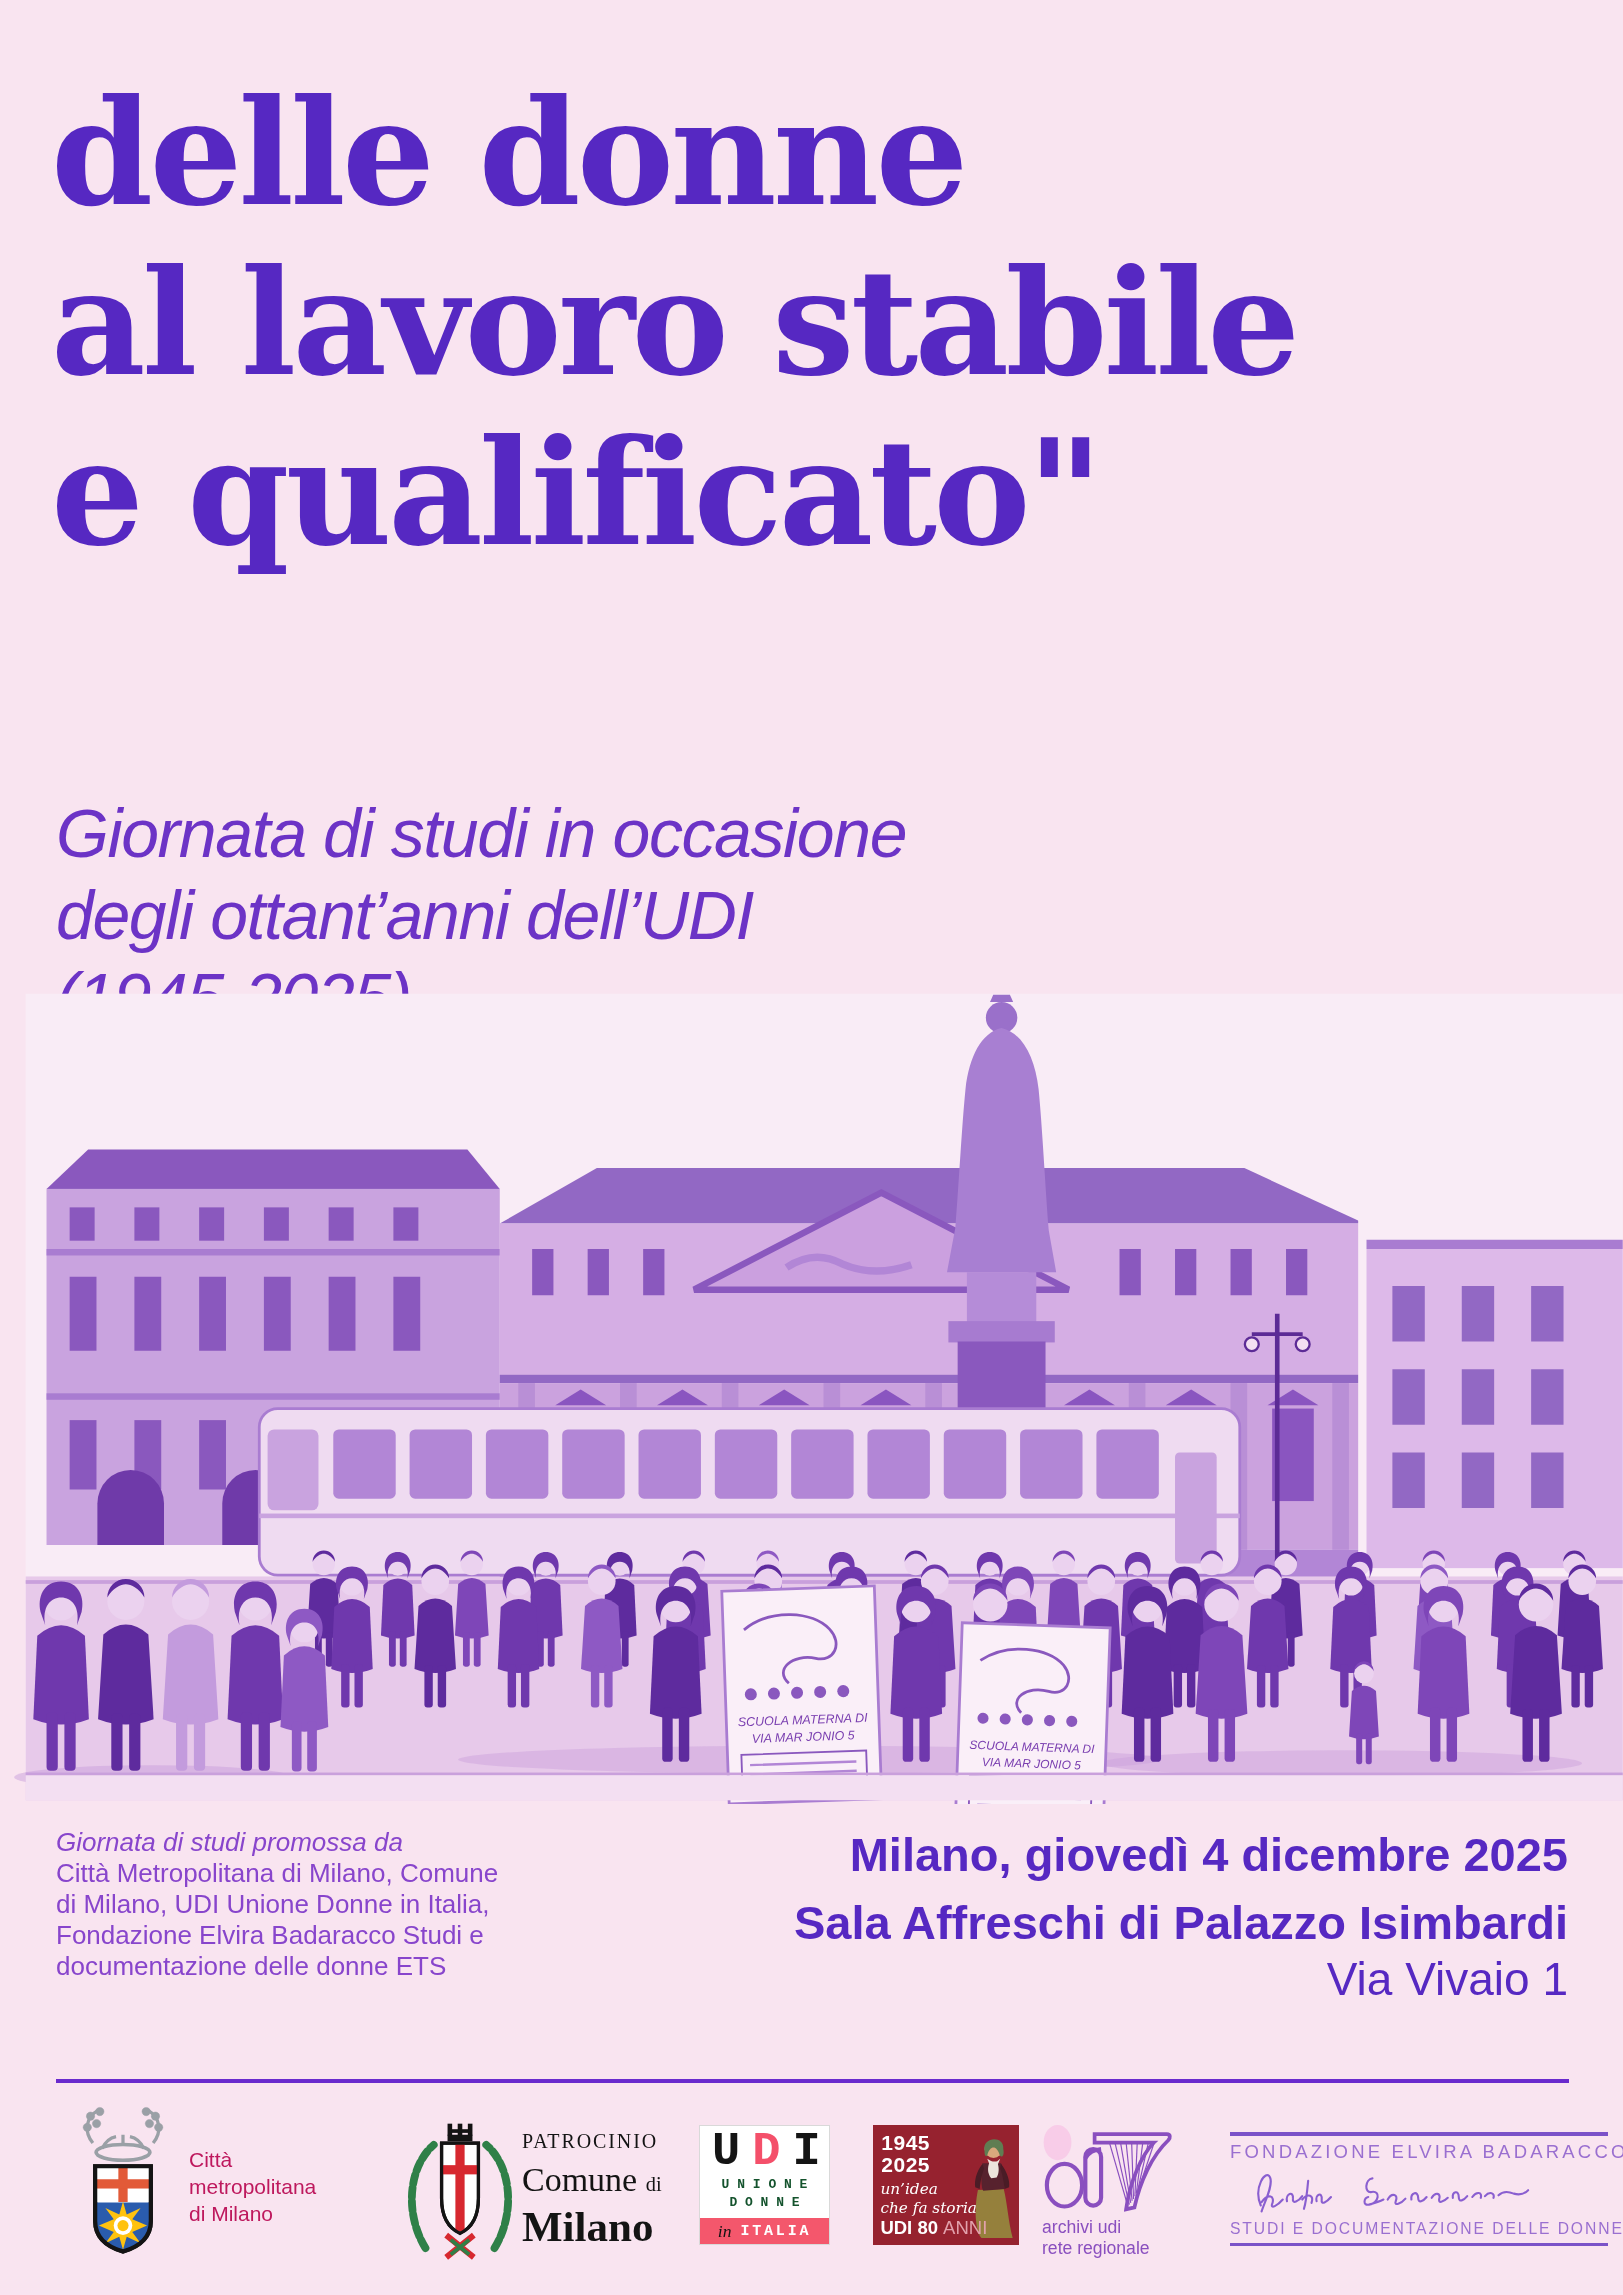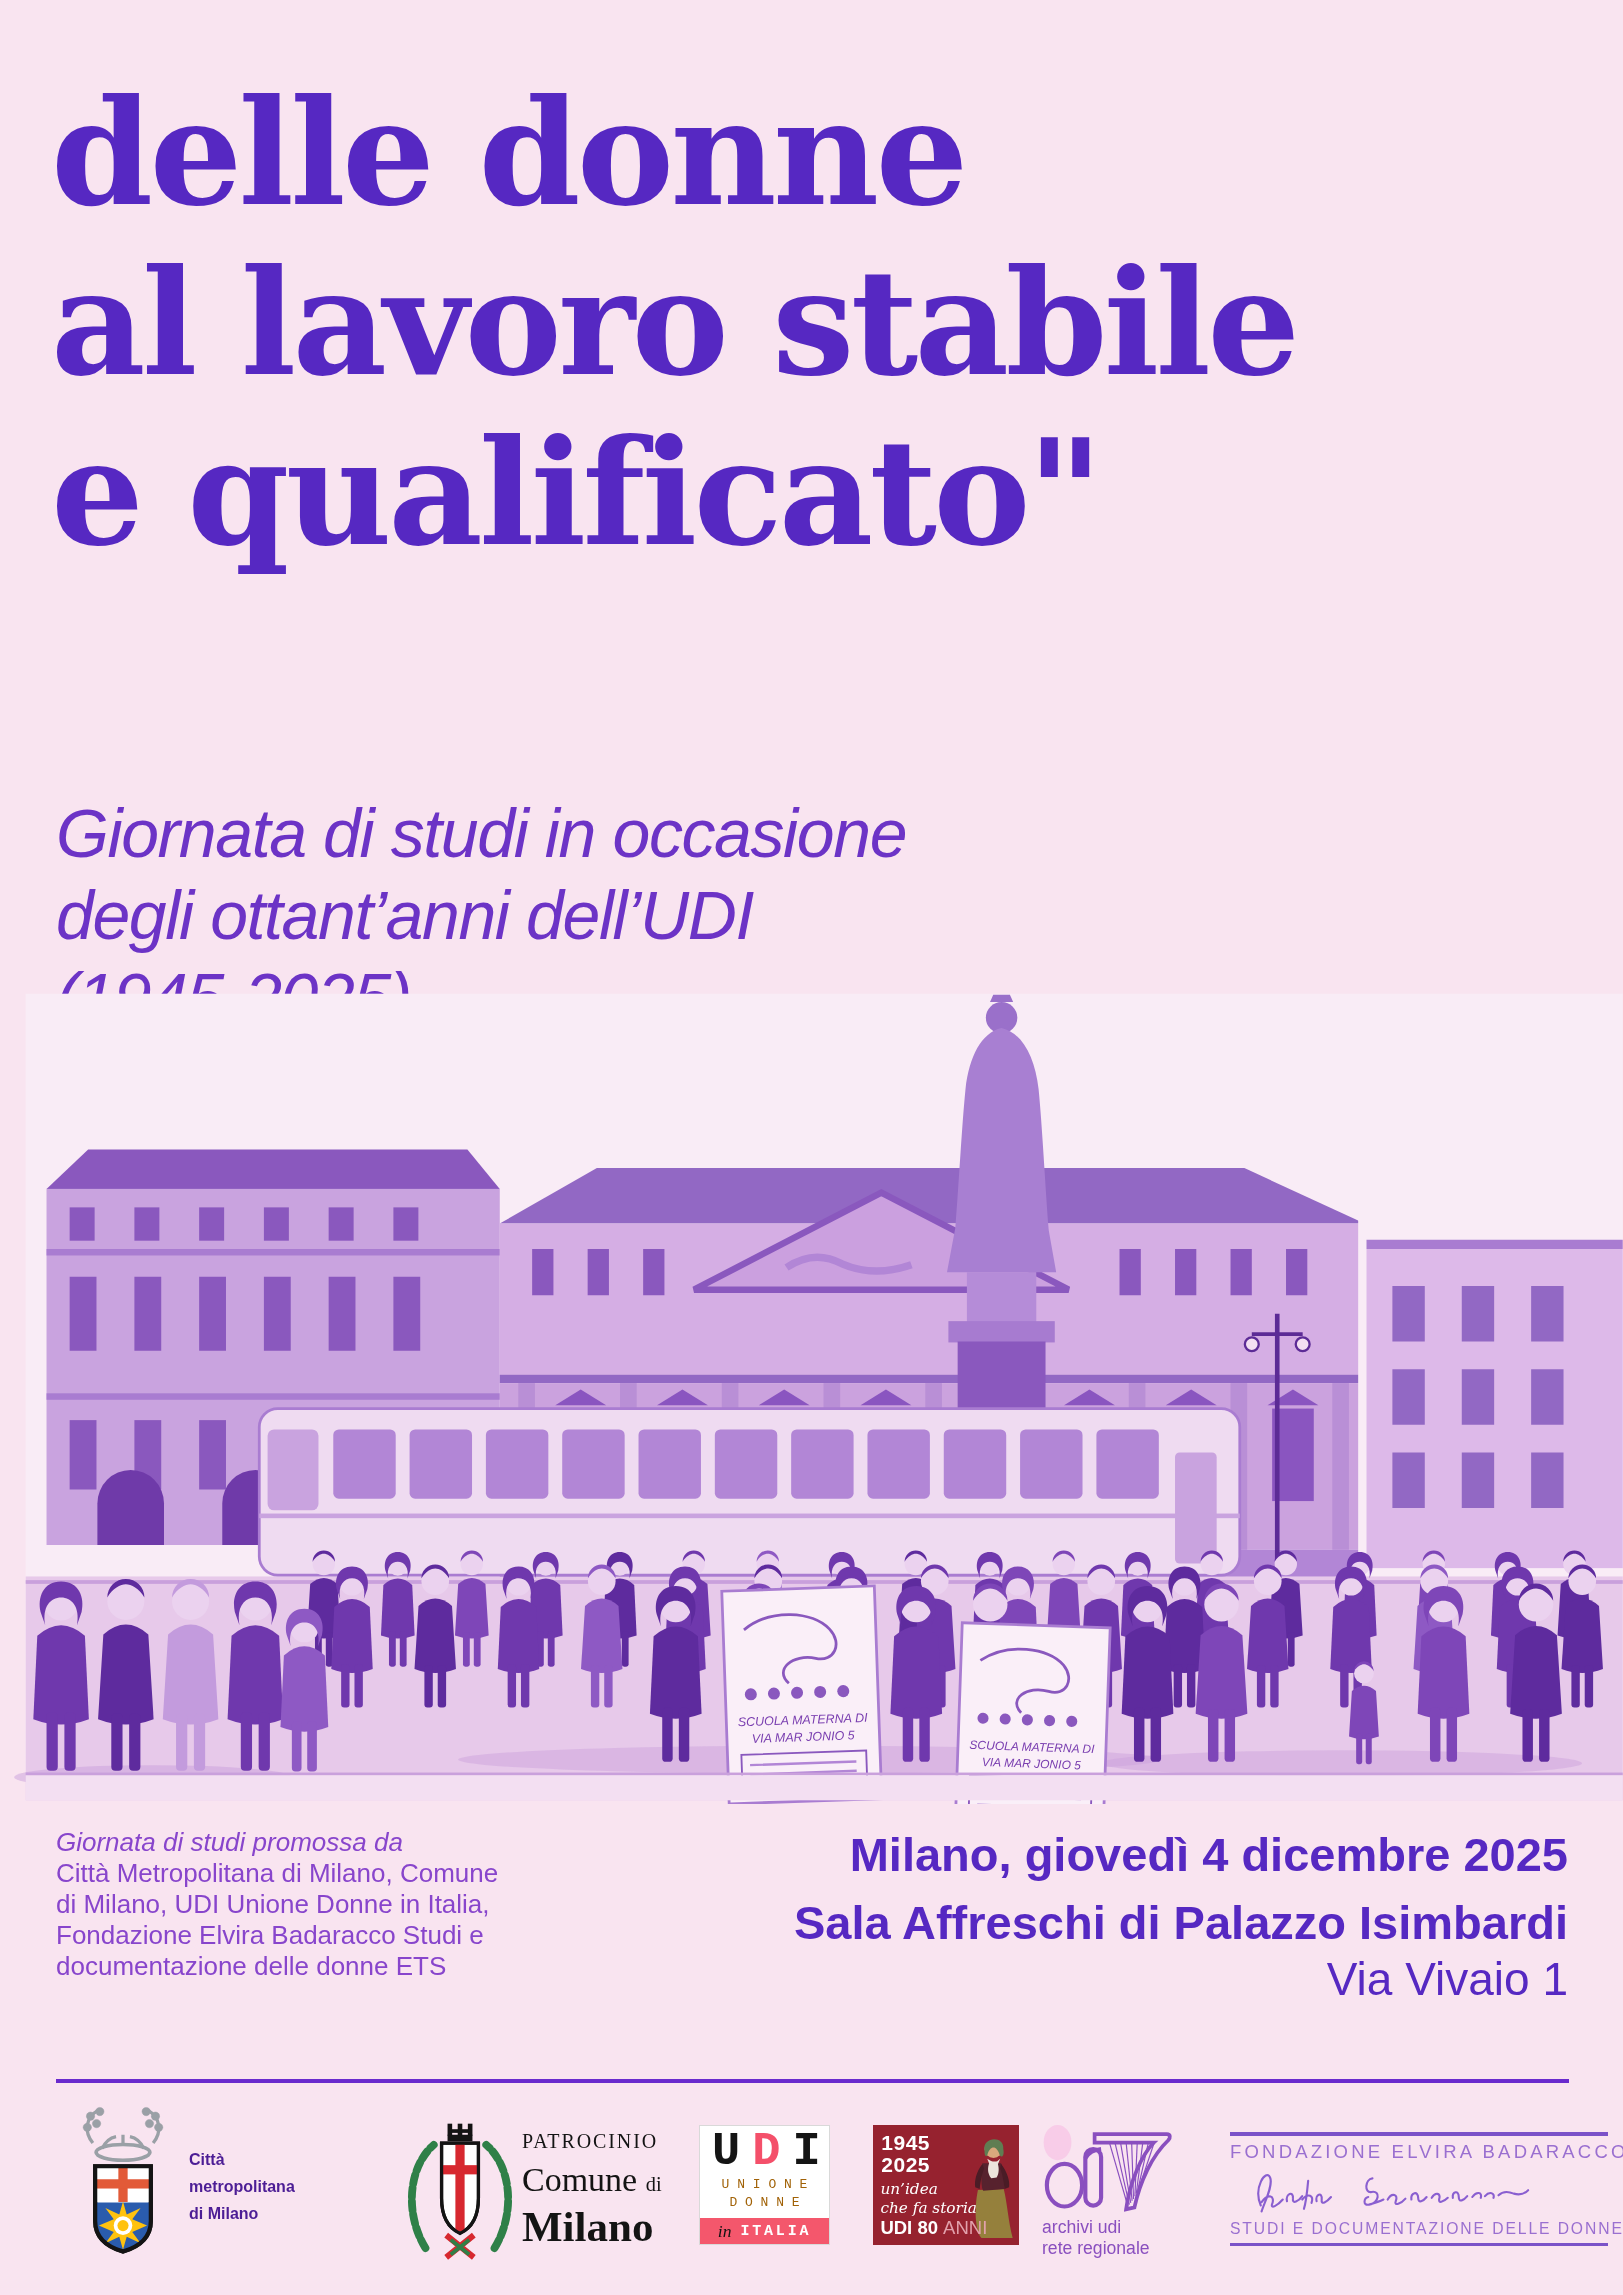--- a/index.html
+++ b/index.html
@@ -39,39 +39,39 @@
   .event .date{font-weight:700;font-size:47px;line-height:51px;}
   .event .venue{font-weight:700;font-size:47px;line-height:51px;margin-top:16.7px;}
   .event .address{font-weight:400;font-size:46px;line-height:50px;margin-top:6.5px;}
 
   .divider{position:absolute;left:56px;top:2079px;width:1513px;height:4.2px;background:#6A2ACD;}
 
   
   .logo-citta-svg{position:absolute;left:65px;top:2106px;width:116px;height:153px;}
   .logo-citta-text{
     position:absolute;left:189px;top:2146px;
-    font-weight:700;font-size:16px;line-height:27px;color:#4c1d95;
+    font-weight:400;font-size:21px;line-height:27px;color:#be185d;
   }
 
   .logo-comune-svg{position:absolute;left:407px;top:2119px;width:106px;height:143px;}
   .logo-comune-text{position:absolute;left:522px;top:2130px;font-family:"Liberation Serif",serif;color:#141414;}
   .patrocinio{font-size:20px;letter-spacing:1.9px;}
   .comune-line{margin-top:8.3px;font-size:34px;}
   .comune-line .di{font-size:20.4px;}
   .milano-line{margin-top:3px;font-size:43px;font-weight:700;}
 
   .logo-udi{
     position:absolute;left:699px;top:2125px;width:131px;height:120px;
     background:#FFFFFF;border:0.9px solid #D9D9D9;box-sizing:border-box;
     text-align:center;font-family:"Liberation Mono",monospace;overflow:hidden;
   }
   .udi-word{margin-top:1.9px;font-size:47px;font-weight:700;letter-spacing:12px;padding-left:12px;line-height:48px;}
   .udi-word .u,.udi-word .i{color:#151515;}
   .udi-word .d{color:#F4506A;}
-  .udi-sub{font-size:13px;font-weight:400;color:#a16207;letter-spacing:0;line-height:18.5px;}
+  .udi-sub{font-size:13px;font-weight:700;color:#14532d;letter-spacing:0;line-height:18.5px;}
   .udi-band{
     position:absolute;bottom:0;left:0;right:0;height:26px;background:#F4576C;
     display:flex;align-items:center;justify-content:center;gap:9px;
   }
   .udi-band .in{font-family:"Liberation Serif",serif;font-style:italic;font-size:17.6px;color:#141414;}
   .udi-band .italia{font-size:15px;font-weight:700;color:#FFFFFF;letter-spacing:2.8px;}
 
   .logo-udi80{
     position:absolute;left:873px;top:2125px;width:146px;height:120px;
     background:#96222F;box-sizing:border-box;color:#fff;overflow:hidden;

